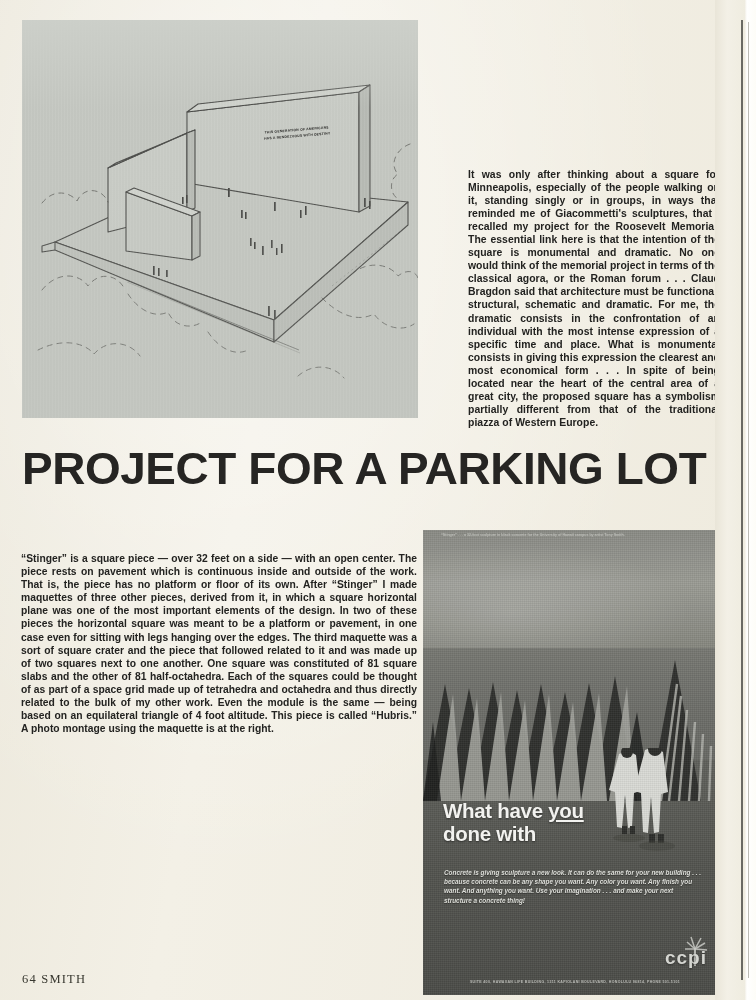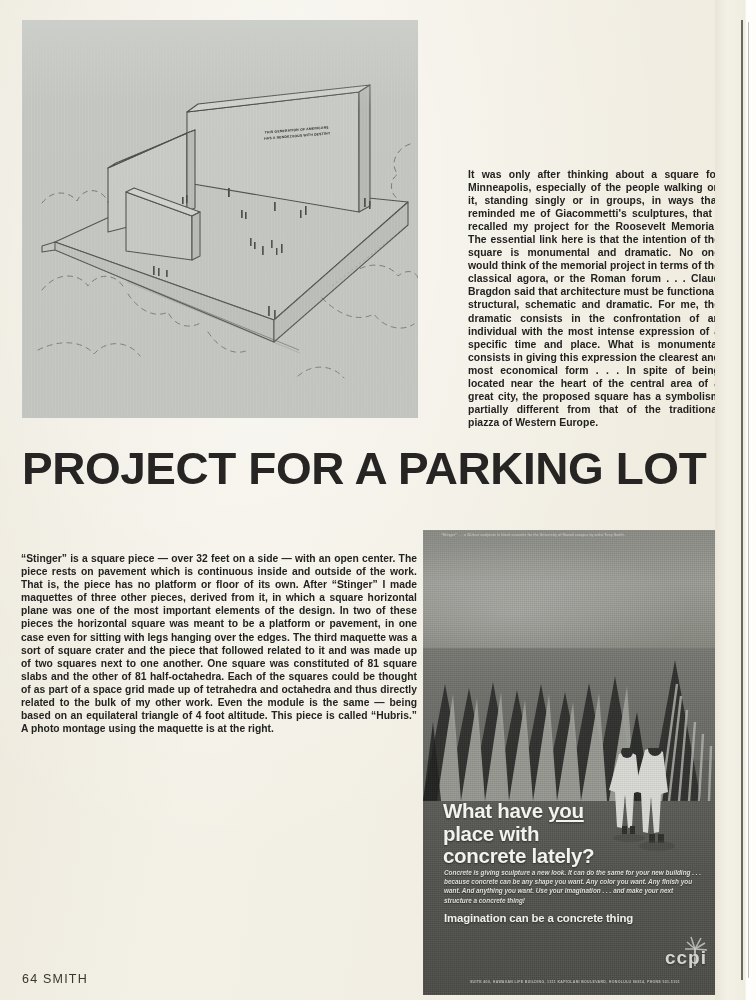--- a/index.html
+++ b/index.html
@@ -256,21 +256,21 @@
     font-weight: 700;
     text-align: center;
     opacity: .8;
   }
 
   
   .footer {
     position: absolute;
     left: 22px;
     top: 972px;
-    font-family: Liberation Sans, sans-serif;
+    font-family: Liberation Serif, serif;
     font-size: 12.5px;
     letter-spacing: 1.2px;
     color: #37372f;
   }
 </style>
 </head>
 <body>
 
 <div class="page">
   <div class="paper-grain"></div>
@@ -416,25 +416,24 @@
       <g fill="#44453f" opacity=".55">
         <ellipse cx="30" cy="90" rx="16" ry="4"></ellipse>
         <ellipse cx="58" cy="98" rx="18" ry="5"></ellipse>
       </g>
     </svg>
 
     <div class="ad-grain"></div>
 
     <div class="ad-caption">“Stinger” . . . a 32-foot sculpture in black concrete for the University of Hawaii campus by artist Tony Smith.</div>
 
-    <div class="ad-headline"><span>What have </span><u>you</u><br><span>place with</span><br><span>concrete lately?</span></div>
+    <div class="ad-headline"><span>What have </span><u>you</u><br><span>done with</span><br></div>
 
     <div class="ad-body">Concrete is giving sculpture a new look. It can do the same for your new building . . . because concrete can be any shape you want. Any color you want. Any finish you want. And anything you want. Use your imagination . . . and make your next structure a concrete thing!</div>
 
-    <div class="ad-tagline">Imagination can be a concrete thing</div>
 
     <svg class="ad-logo" viewBox="0 0 112 34">
       <g stroke="#c9cac5" stroke-width="1.5" fill="none" opacity=".85">
         <path d="M 98 14 L 94 2"></path>
         <path d="M 98 14 L 104 3"></path>
         <path d="M 98 14 L 90 7"></path>
         <path d="M 98 14 L 108 8"></path>
         <path d="M 98 14 L 88 14"></path>
         <path d="M 98 14 L 110 15"></path>
       </g>

